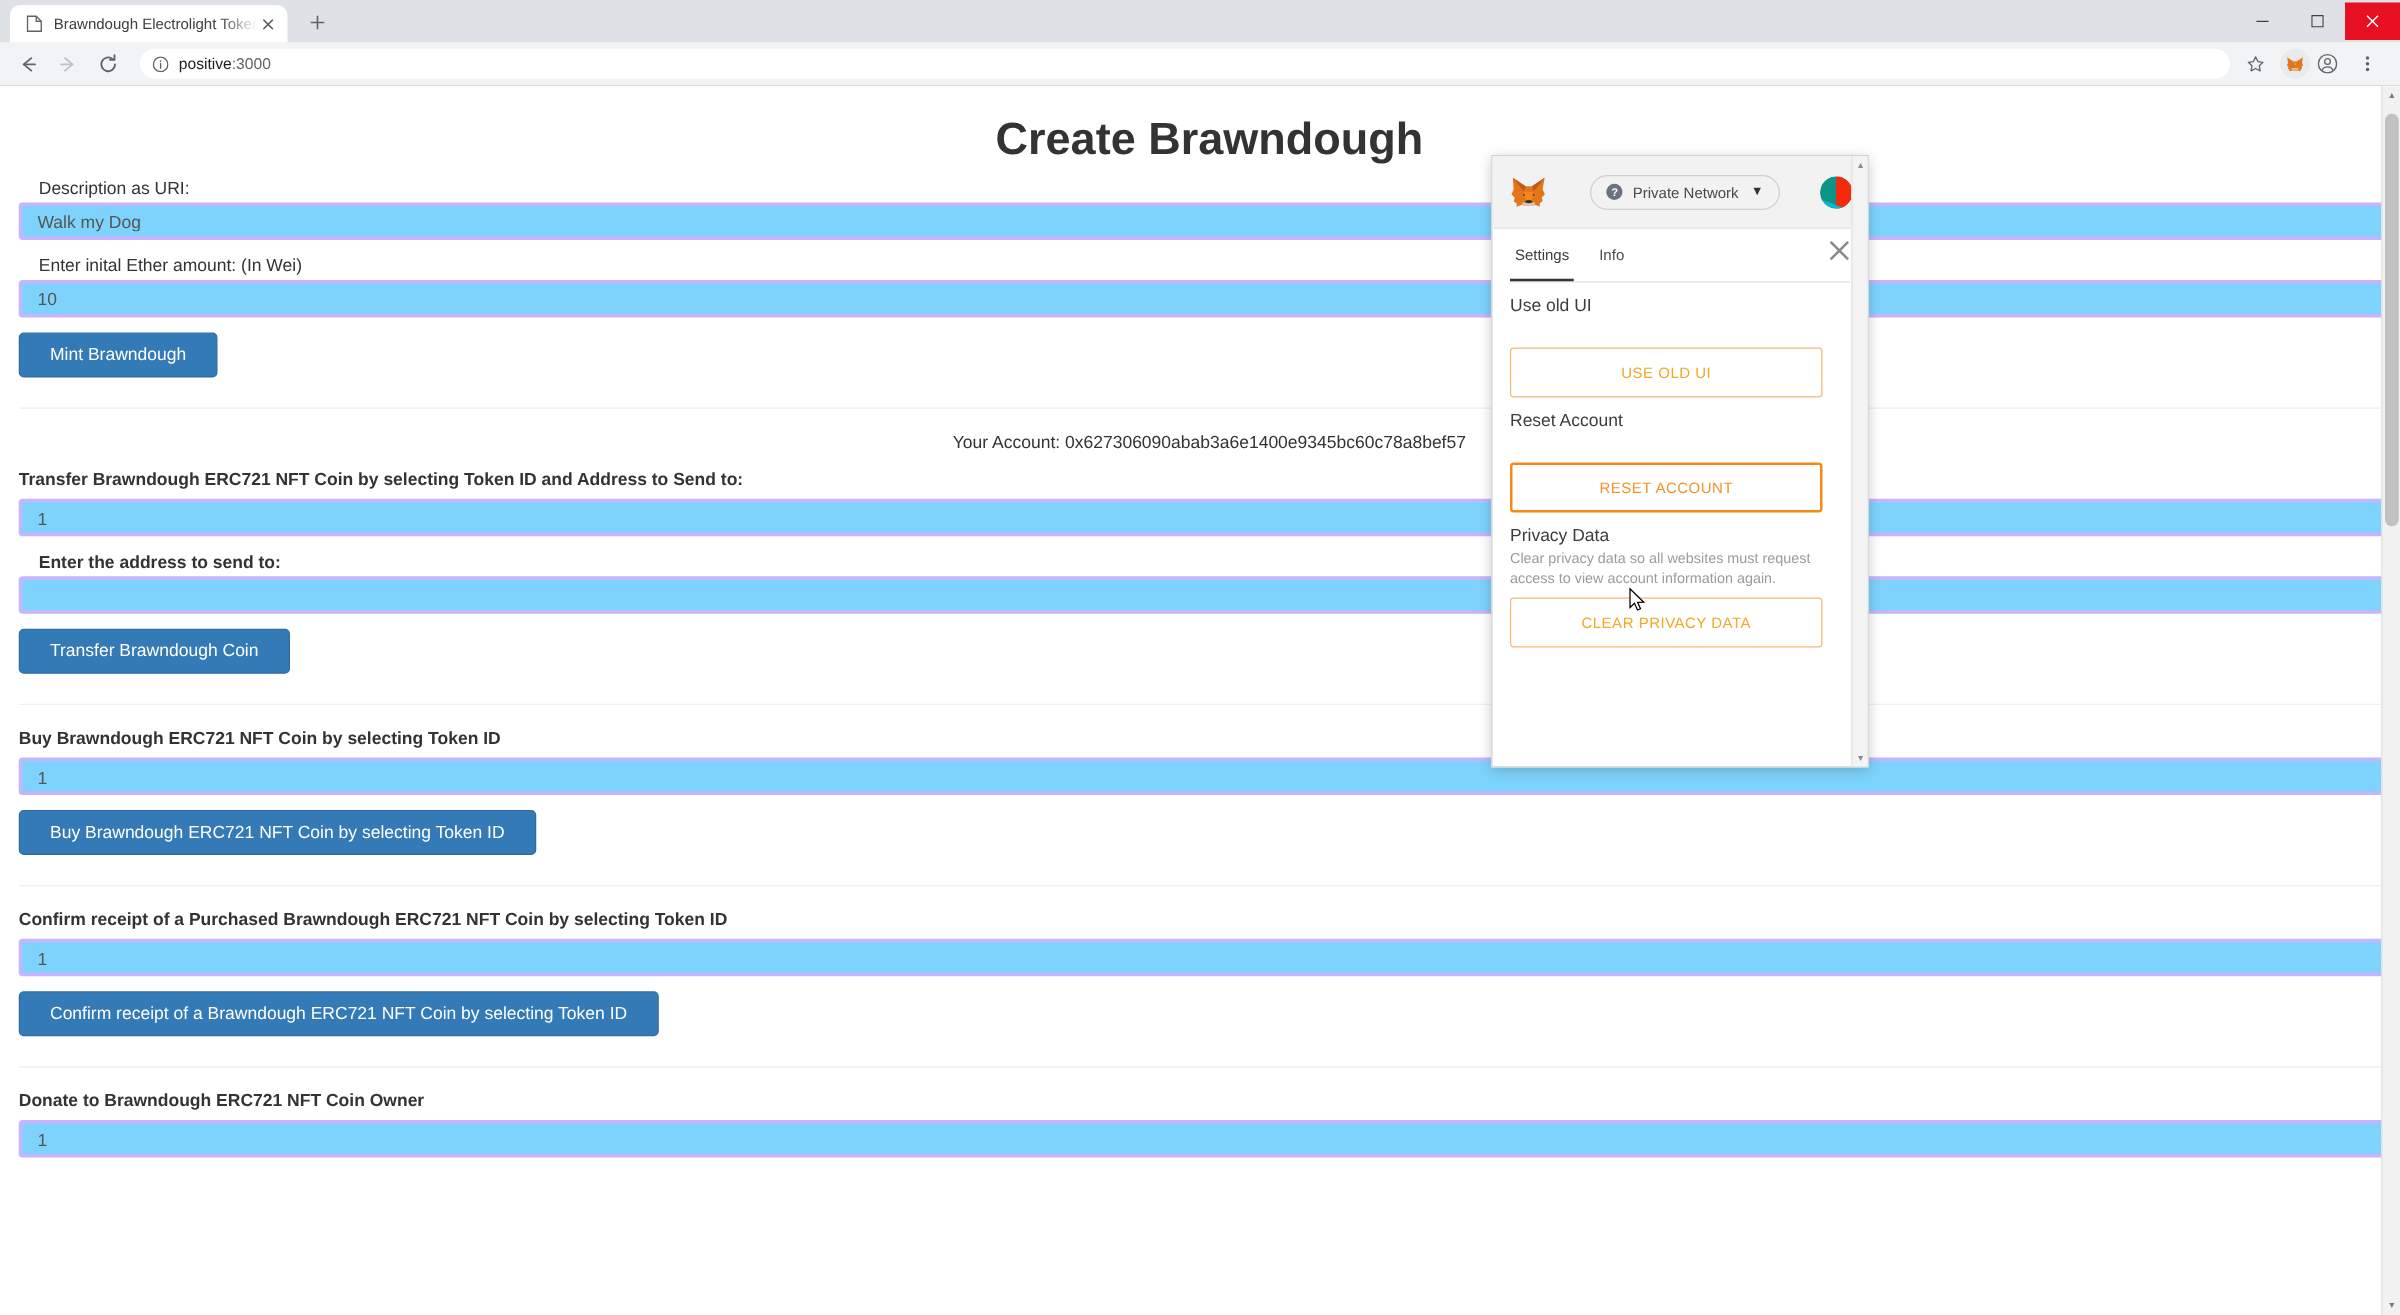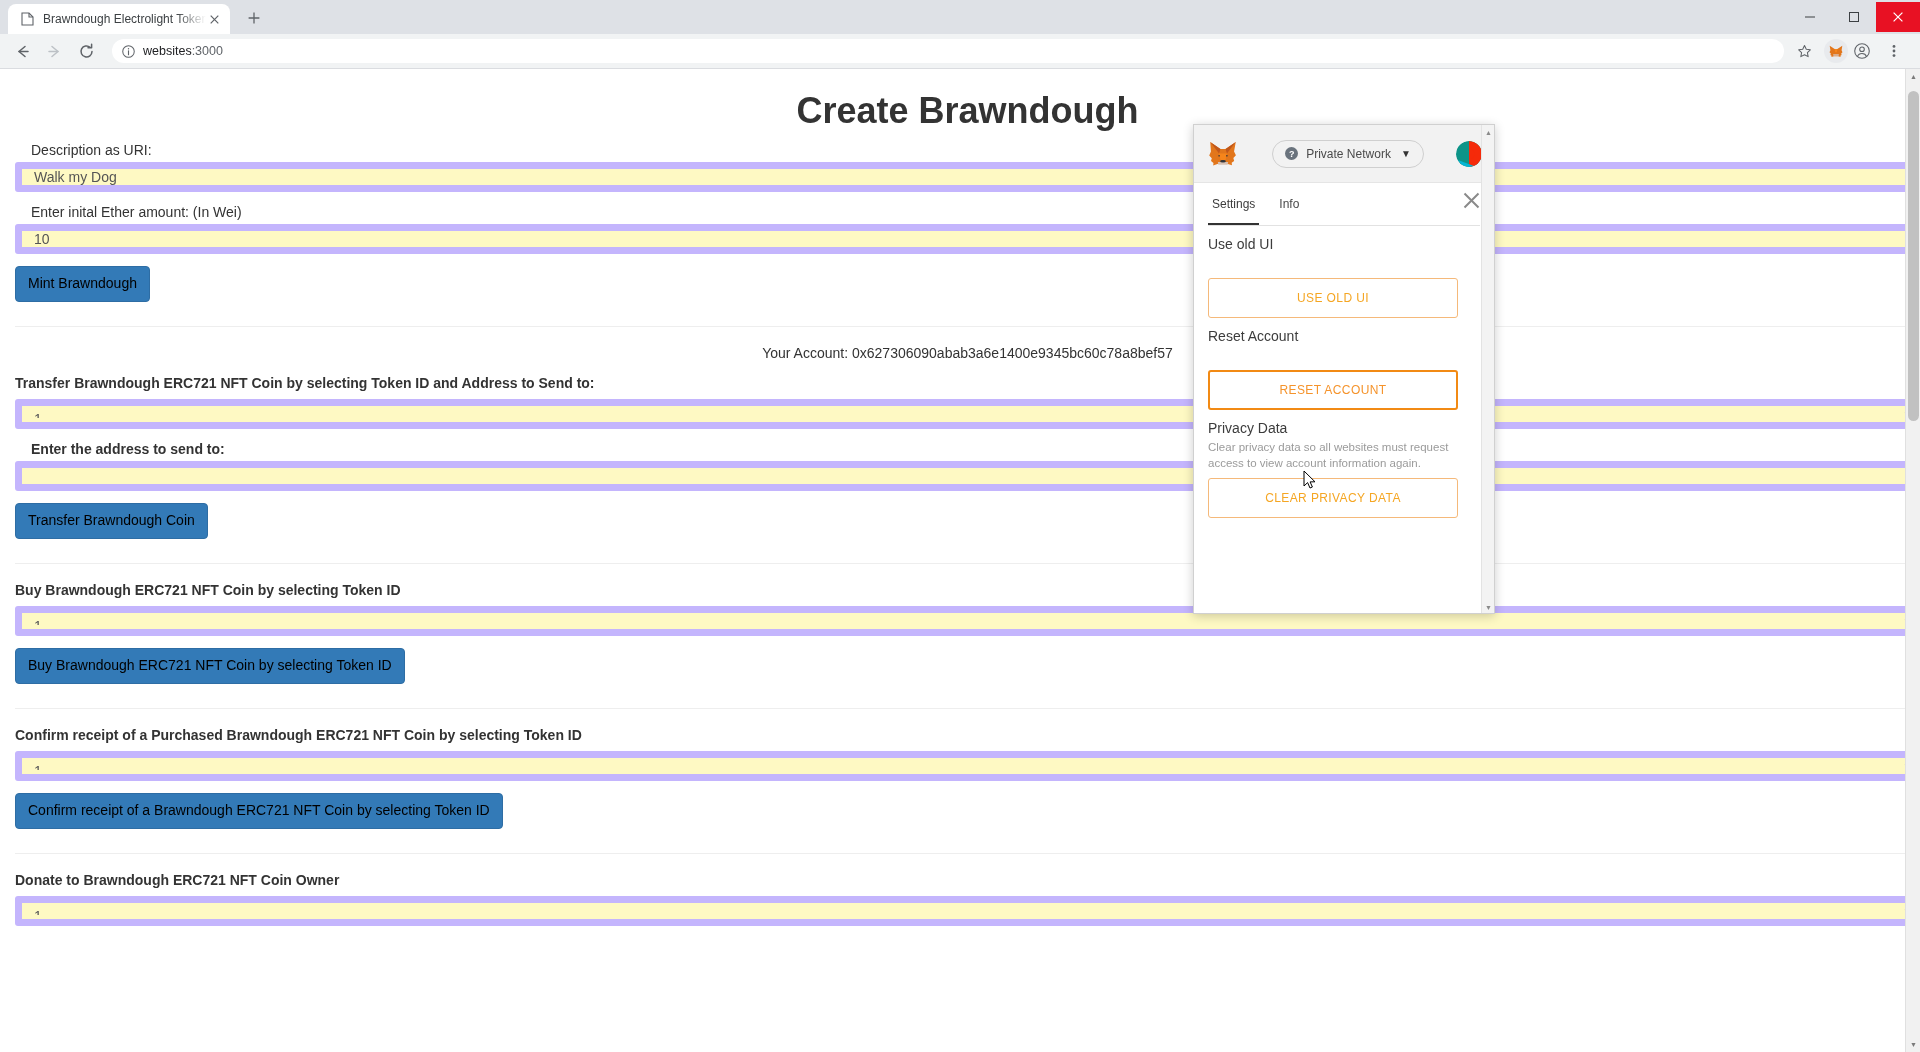--- a/index.html
+++ b/index.html
@@ -144,46 +144,46 @@
   }
   .field-label.bold { font-weight: bold; }
   .form-control {
     display: block;
     width: 100%;
     height: 30px;
     padding: 4px 12px;
     font-size: 14px;
     line-height: 1.42;
     color: #555;
-    background: #fef9c3;
-    border: 7px solid #c4b5fd;
+    background: #7dd3fc;
+    border: 3px solid #c4b5fd;
     border-radius: 3px;
     margin-bottom: 12px;
     font-family: "Liberation Sans", sans-serif;
   }
   select.form-control {
     appearance: none;
     -webkit-appearance: none;
     background-image: none;
     padding-right: 24px;
   }
   .select-wrap { position: relative; }
   .select-caret {
     position: absolute;
     right: 8px; top: 11px;
     font-size: 9px;
     color: #333;
     pointer-events: none;
   }
   .btn-primary {
     display: inline-block;
-    padding: 7px 12px;
+    padding: 7px 24px;
     font-size: 14px;
     line-height: 1.42;
-    color: #000000;
+    color: #ffffff;
     background: #337ab7;
     border: 1px solid #2e6da4;
     border-radius: 4px;
     cursor: pointer;
     font-family: "Liberation Sans", sans-serif;
     margin-bottom: 6px;
   }
   hr.sep {
     border: 0;
     border-top: 1px solid #eee;
@@ -436,21 +436,21 @@
       </svg>
     </div>
     <div class="omnibox">
       <span class="omni-icon">
         <svg width="13" height="13" viewBox="0 0 14 14">
           <circle cx="7" cy="7" r="6.2" fill="none" stroke="#5f6368" stroke-width="1.1"></circle>
           <path d="M7 6.2v4.2" stroke="#5f6368" stroke-width="1.2" stroke-linecap="round"></path>
           <circle cx="7" cy="4.1" r="0.75" fill="#5f6368"></circle>
         </svg>
       </span>
-      <span class="omni-host">websites</span>
+      <span class="omni-host">positive</span>
         <span class="omni-rest">:3000</span>
     </div>
     <div class="tb-right">
       <div class="tb-btn">
         <svg width="15" height="15" viewBox="0 0 16 16">
             <path d="M8 1.6l1.9 4 4.3.6-3.1 3 .8 4.3L8 11.5l-3.9 2 .8-4.3-3.1-3 4.3-.6z" fill="none" stroke="#5f6368" stroke-width="1.1" stroke-linejoin="round"></path>
           </svg>
       </div>
       <div class="ext-icon active">
         <svg width="18" height="18" viewBox="0 0 20 20">

